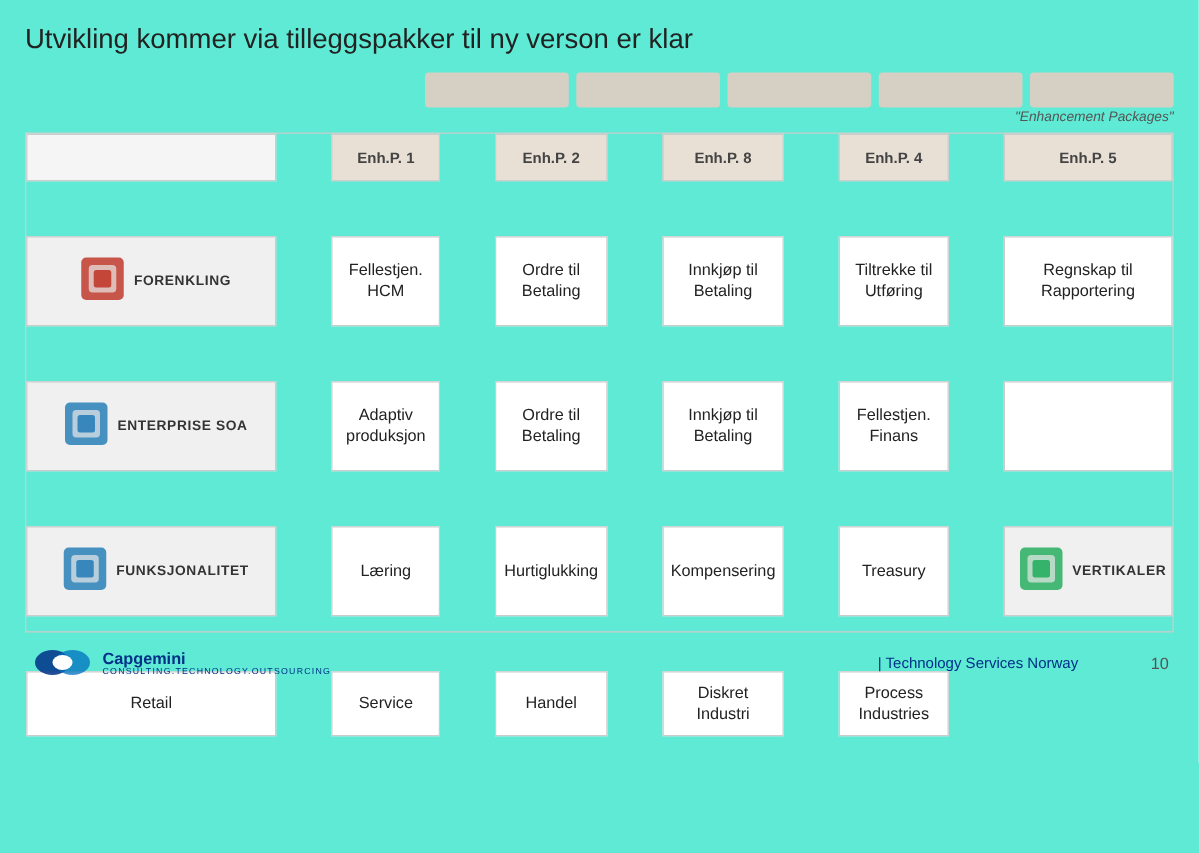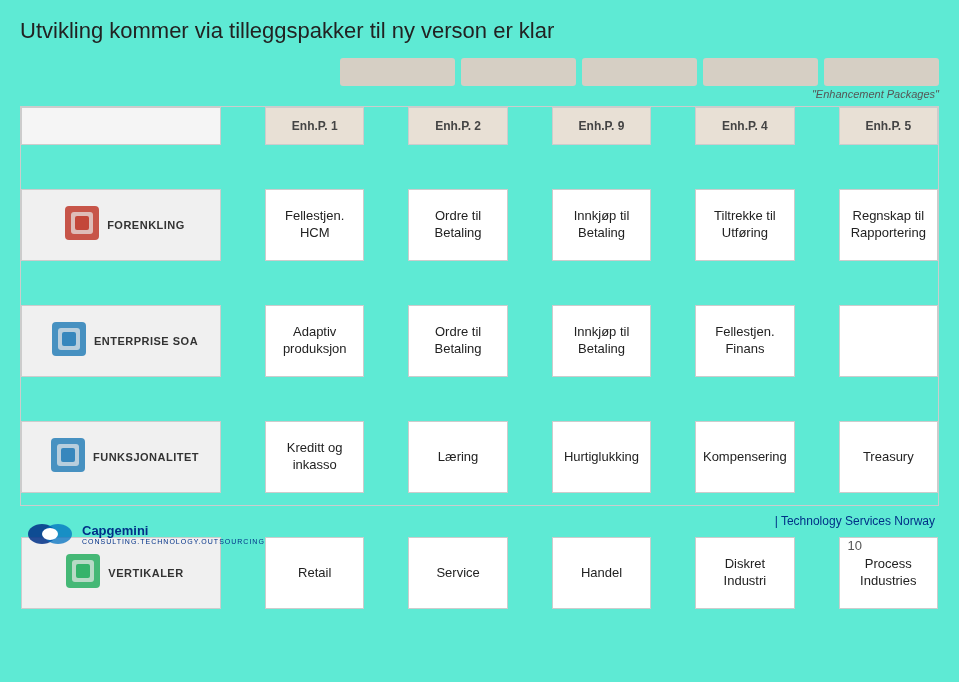--- a/index.html
+++ b/index.html
@@ -137,29 +137,29 @@
     }
     .cap-logo-subtext {
       font-size: 7px;
       color: #003087;
       letter-spacing: 1px;
     }
     .footer-right {
       display: flex;
       align-items: center;
       gap: 10px;
-      flex-direction: column;
     }
     .tech-services-text {
       font-size: 12px;
       color: #003087;
     }
     .page-num {
       font-size: 13px;
       color: #555;
+      margin-left: 48px;
     }
     
     .main-grid {
       height: 400px;
     }
   </style>
 </head>
 <body>
 
 <div class="page-container">
@@ -174,21 +174,21 @@
       <div class="enh-bar enh-bar-5"></div>
     </div>
     <div class="enh-label">"Enhancement Packages"</div>
   </div>
 
   <div class="main-grid">
 
     <div class="header-cell empty"></div>
     <div class="header-cell">Enh.P. 1</div>
     <div class="header-cell">Enh.P. 2</div>
-    <div class="header-cell">Enh.P. 9</div>
+    <div class="header-cell">Enh.P. 8</div>
     <div class="header-cell">Enh.P. 4</div>
     <div class="header-cell">Enh.P. 5</div>
 
     <div class="row-label-cell">
       <svg class="row-icon" viewBox="0 0 50 50">
         <rect x="8" y="8" width="34" height="34" rx="4" fill="#c0392b" opacity="0.85"></rect>
         <rect x="14" y="14" width="22" height="22" rx="3" fill="#e8e8e8" opacity="0.7"></rect>
         <rect x="18" y="18" width="14" height="14" rx="2" fill="#c0392b" opacity="0.9"></rect>
       </svg>
       <span class="row-label-text">FORENKLING</span>
@@ -214,21 +214,20 @@
     <div class="data-cell"></div>
 
     <div class="row-label-cell">
       <svg class="row-icon" viewBox="0 0 50 50">
         <rect x="8" y="8" width="34" height="34" rx="4" fill="#2980b9" opacity="0.85"></rect>
         <rect x="14" y="14" width="22" height="22" rx="3" fill="#e8e8e8" opacity="0.7"></rect>
         <rect x="18" y="18" width="14" height="14" rx="2" fill="#2980b9" opacity="0.9"></rect>
       </svg>
       <span class="row-label-text">FUNKSJONALITET</span>
     </div>
-    <div class="data-cell">Kreditt og inkasso</div>
     <div class="data-cell">Læring</div>
     <div class="data-cell">Hurtiglukking</div>
     <div class="data-cell">Kompensering</div>
     <div class="data-cell">Treasury</div>
 
     <div class="row-label-cell">
       <svg class="row-icon" viewBox="0 0 50 50">
         <rect x="8" y="8" width="34" height="34" rx="4" fill="#27ae60" opacity="0.85"></rect>
         <rect x="14" y="14" width="22" height="22" rx="3" fill="#e8e8e8" opacity="0.7"></rect>
         <rect x="18" y="18" width="14" height="14" rx="2" fill="#27ae60" opacity="0.9"></rect>

